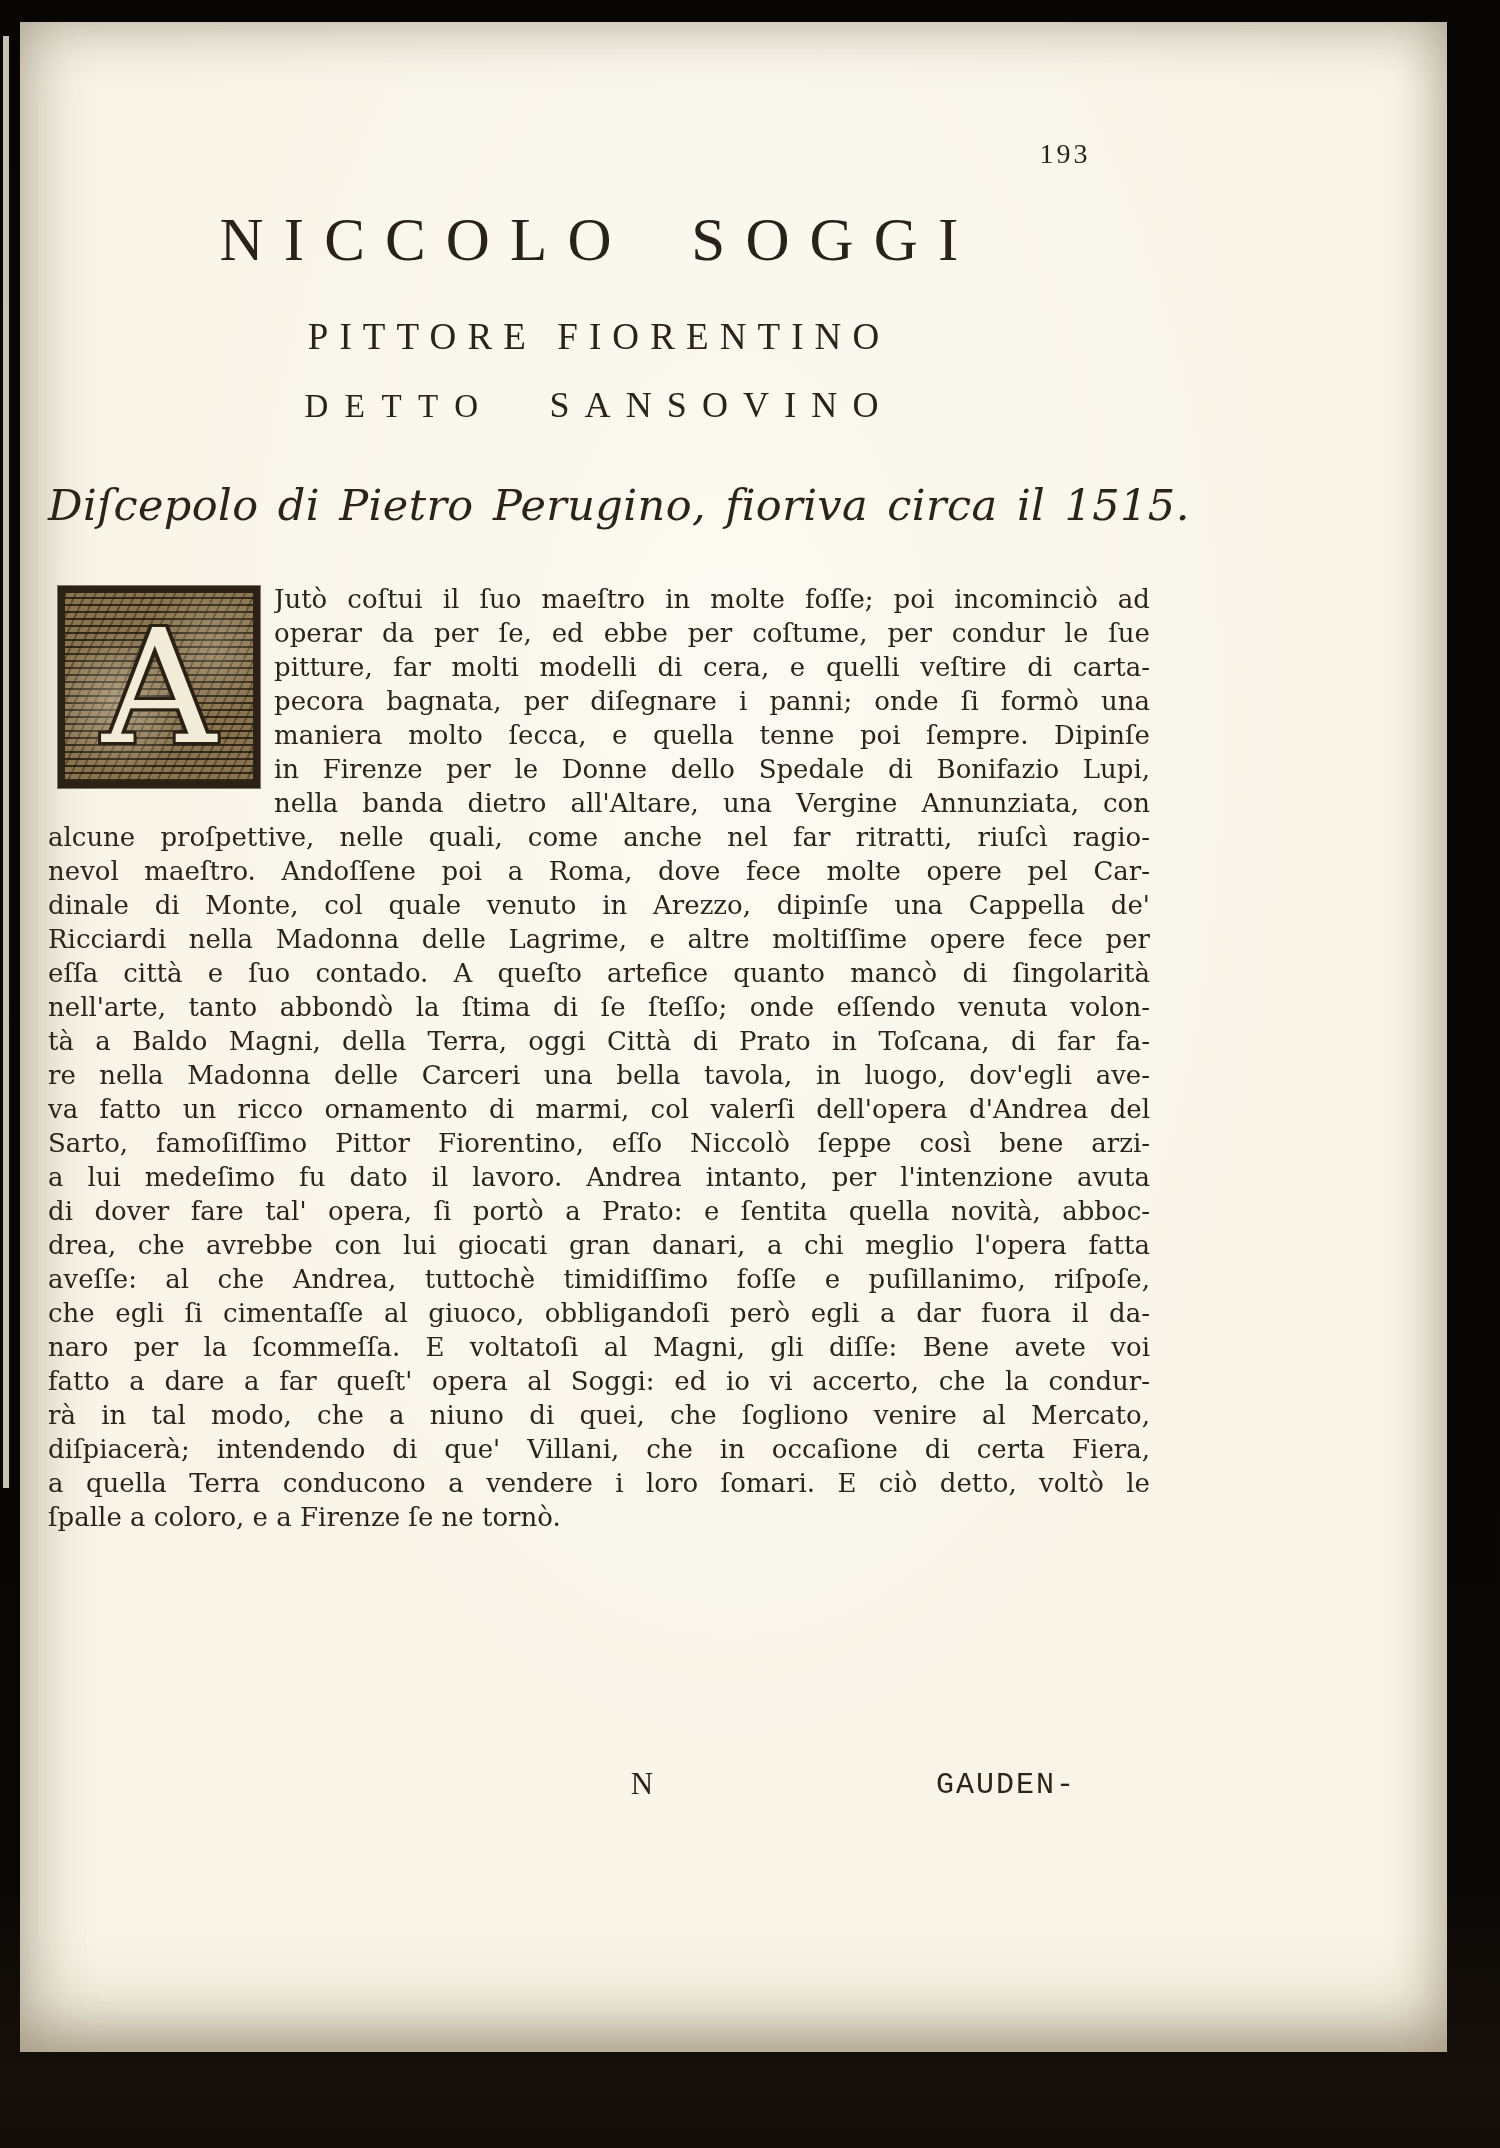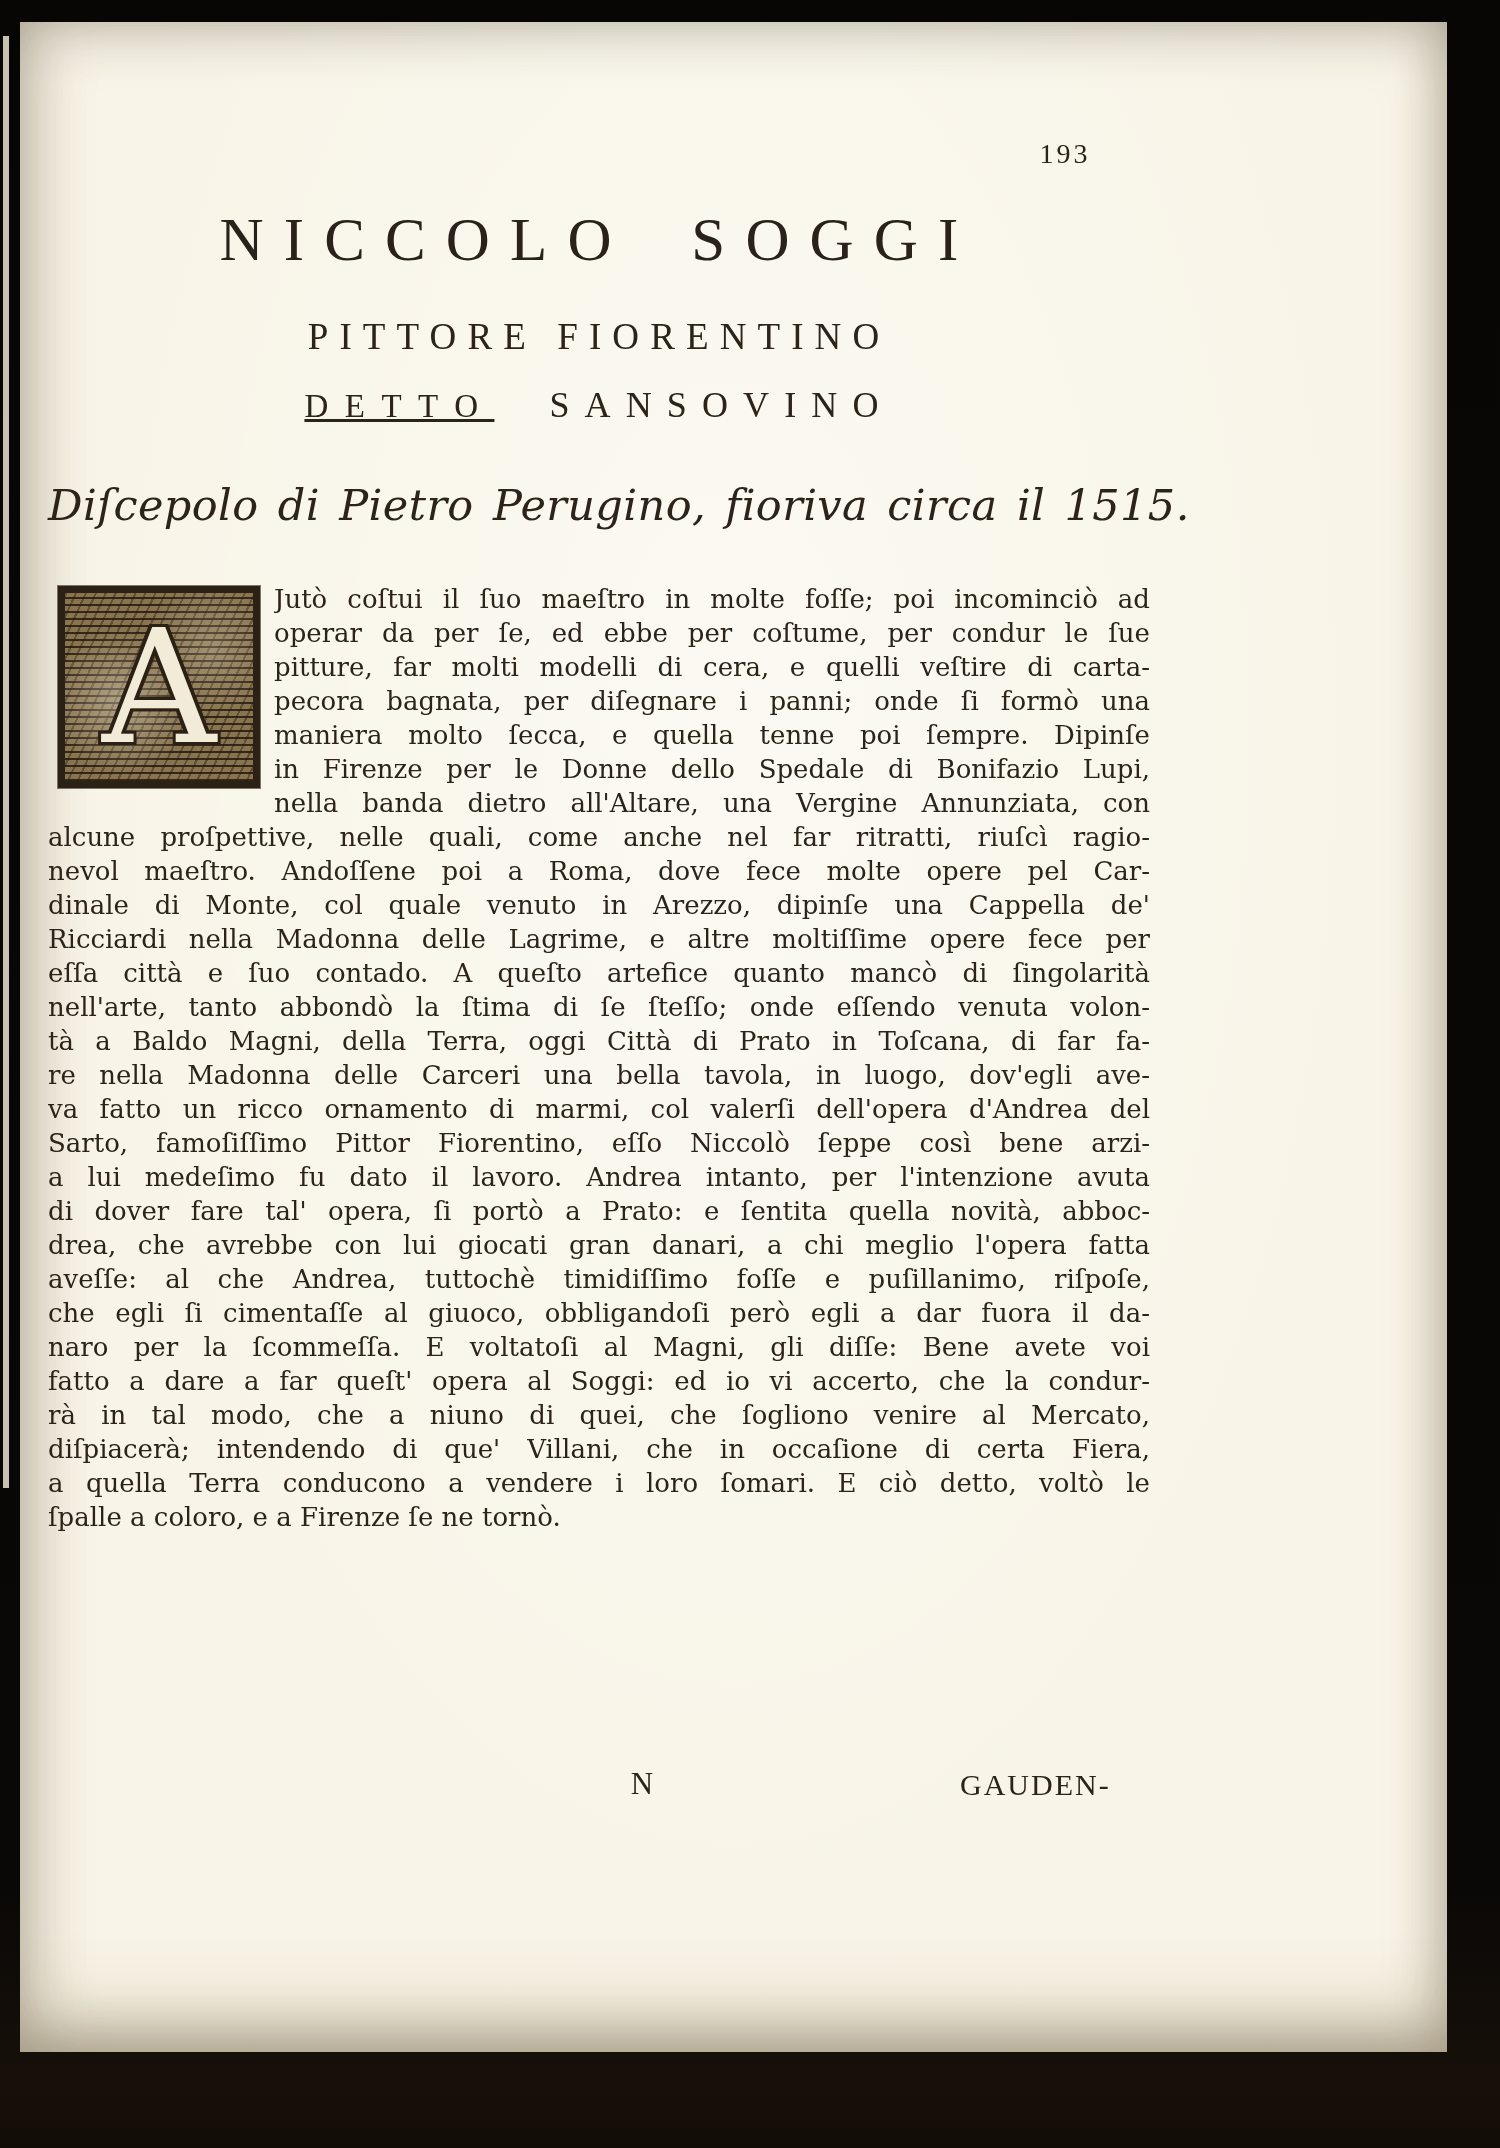--- a/index.html
+++ b/index.html
@@ -43,21 +43,21 @@
   .subtitle {
     position:absolute; left:28px; top:293px; width:1102px;
     text-align:center; font-size:37px; letter-spacing:.30em; white-space:nowrap;
     font-family:"Liberation Serif", serif;
   }
   .epithet-row {
     position:absolute; left:28px; top:362px; width:1102px;
     display:flex; justify-content:center; align-items:baseline; gap:55px;
     font-family:"Liberation Serif", serif; white-space:nowrap;
   }
-  .epithet-label { font-size:33px; letter-spacing:.50em;text-decoration:underline; }
+  .epithet-label { font-size:33px; letter-spacing:.50em; }
   .epithet-name  { font-size:36px; letter-spacing:.42em; }
   .byline {
     position:absolute; left:28px; top:458px; width:1102px;
     text-align:center; font-style:italic; font-size:43px; letter-spacing:.01em;
     word-spacing:.12em; white-space:nowrap;
   }
   .body-block {
     position:absolute; left:28px; top:560px; width:1102px;
     font-size:26px;
   }
@@ -88,22 +88,22 @@
   }
   .lines-full .line:last-child { text-align-last:left; }
   .bottom-marks {
     position:absolute; left:28px; top:1744px; width:1102px; height:42px;
   }
   .signature-mark {
     position:absolute; left:572px; top:0; width:44px; text-align:center;
     font-size:31px; font-family:"Liberation Serif", serif;
   }
   .catchword {
-    position:absolute; left:912px; top:2px;
-    font-size:30px; letter-spacing:2px; font-family:Liberation Serif, serif;
+    position:absolute; left:888px; top:2px;
+    font-size:30px; letter-spacing:2px; font-family:Liberation Mono, monospace;
   }
 </style>
 </head>
 <body>
 
 <div id="screenshot" style="--paper: #f7f3e6; --ink: #2c2419; --woodcut: #8a7450;">
 
   <div class="page-sliver"></div>
 
   <div class="page">

